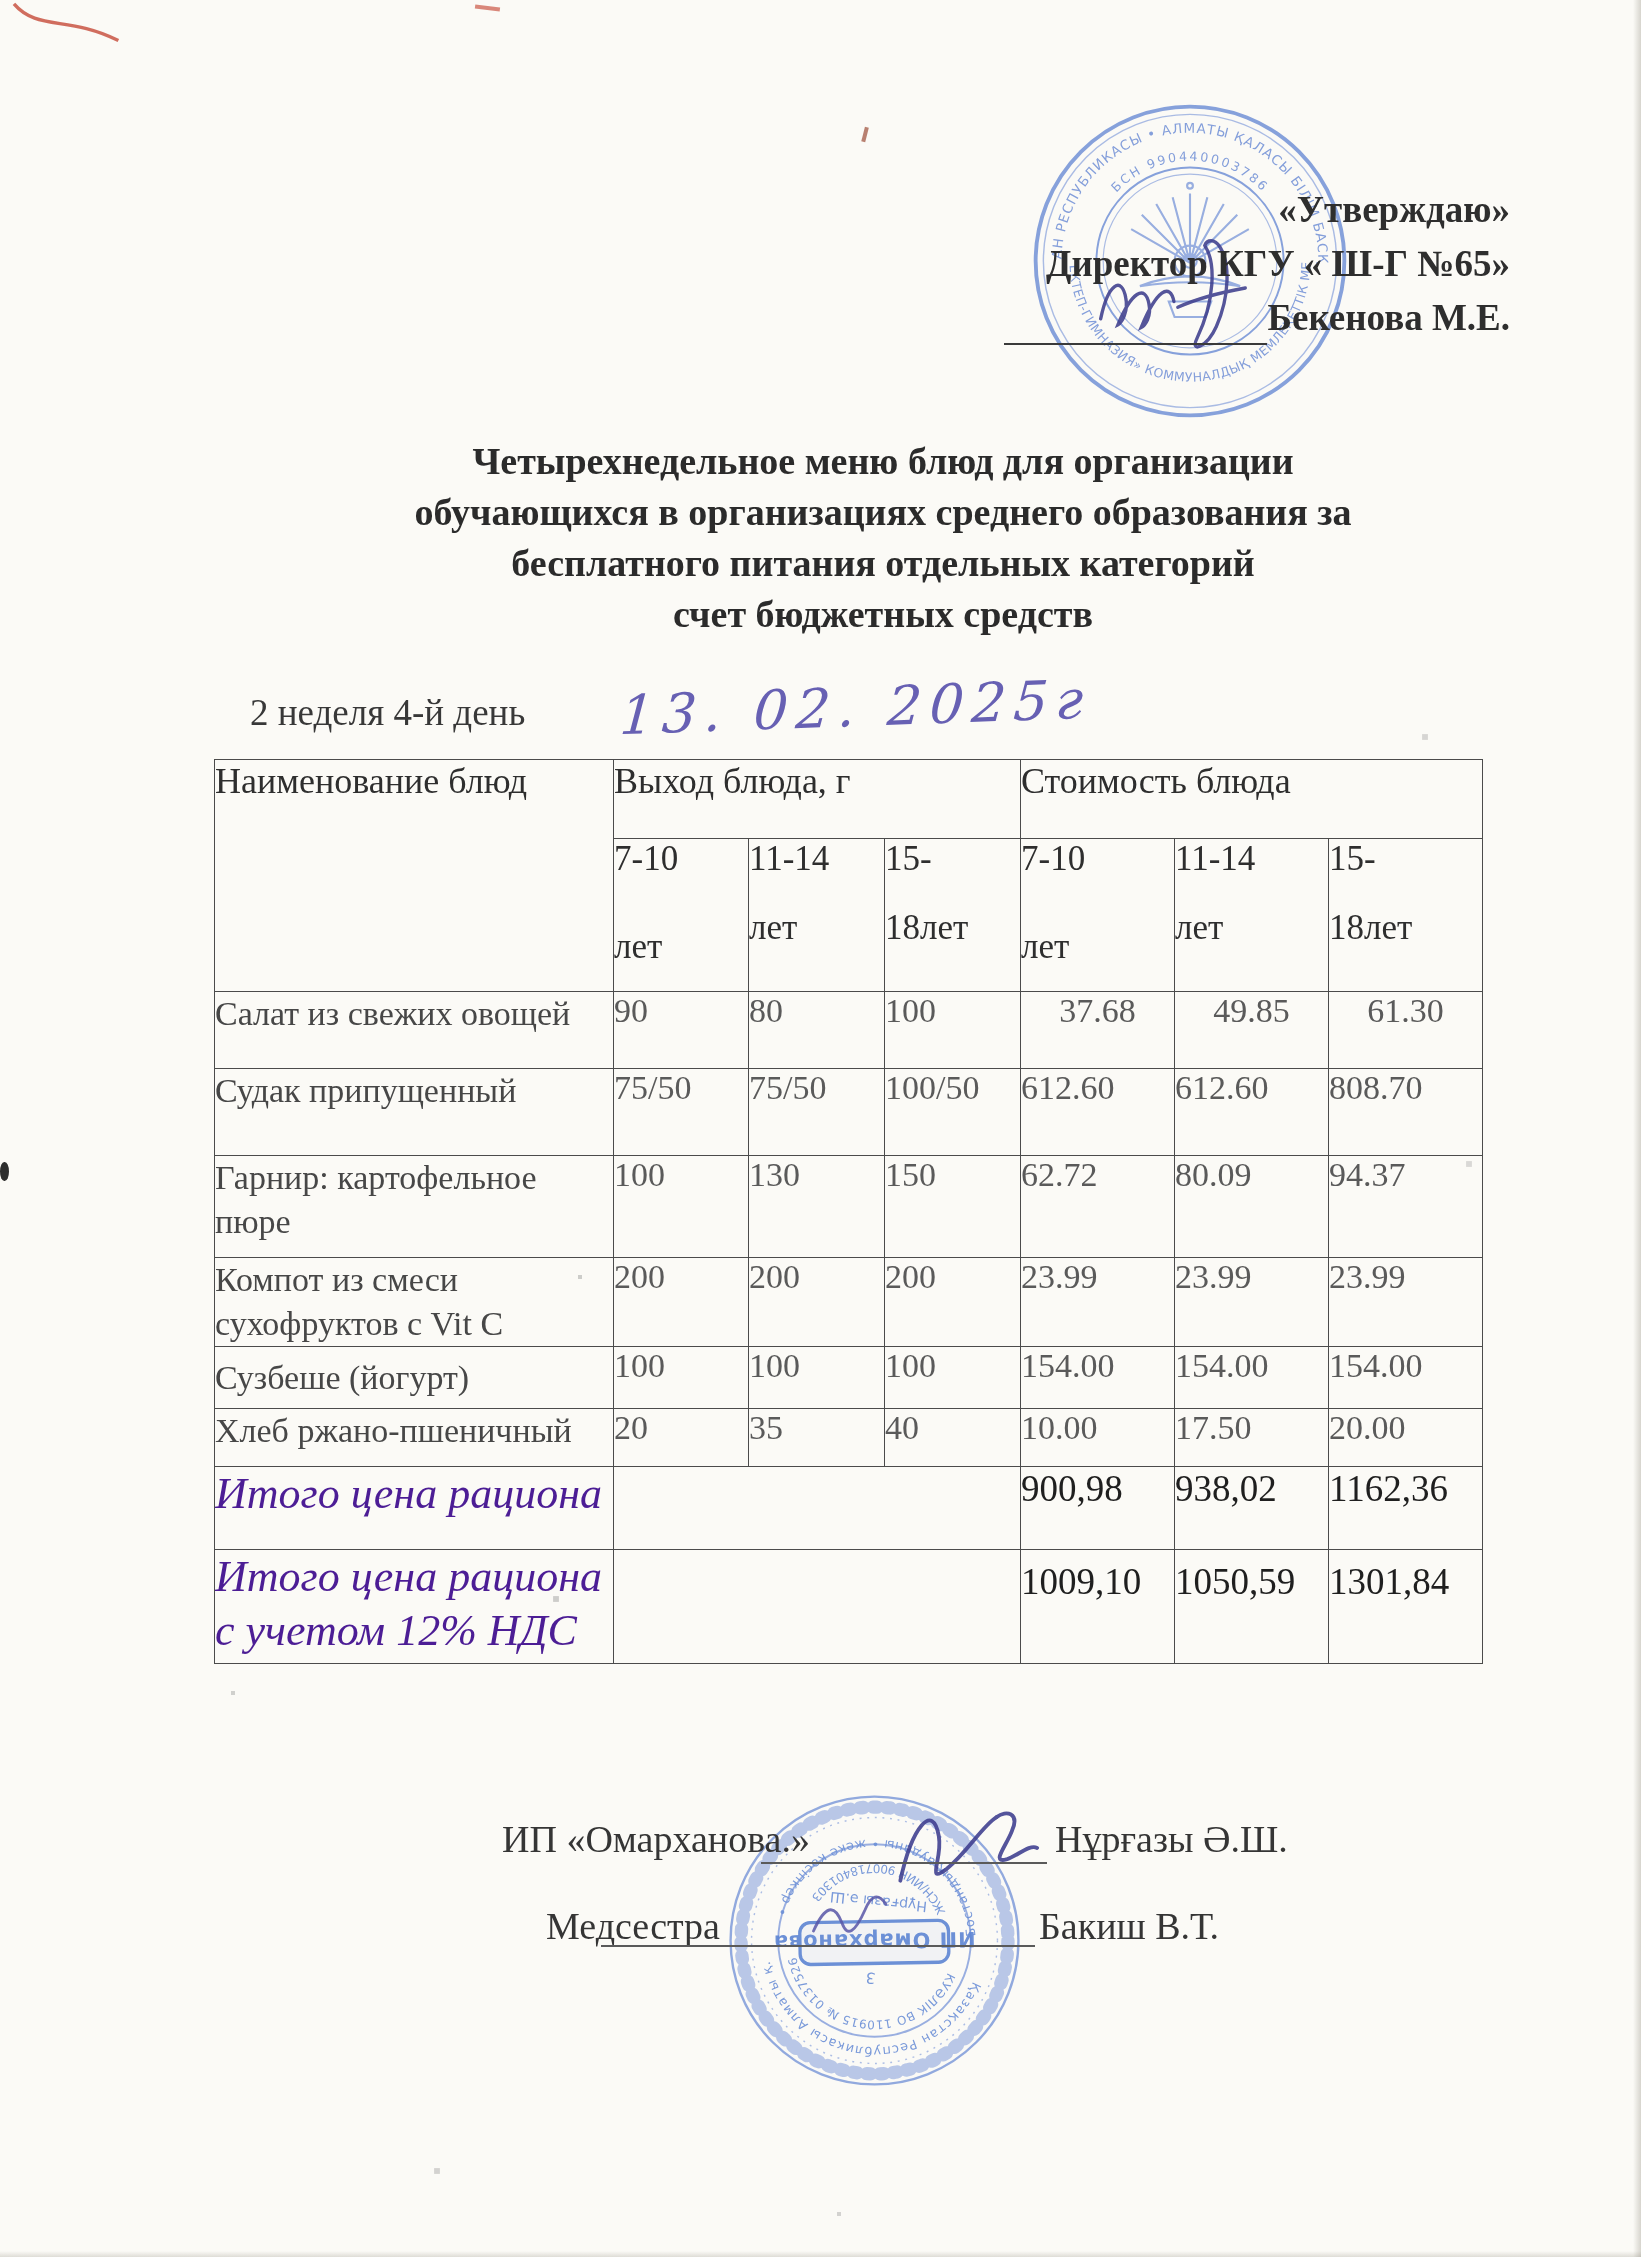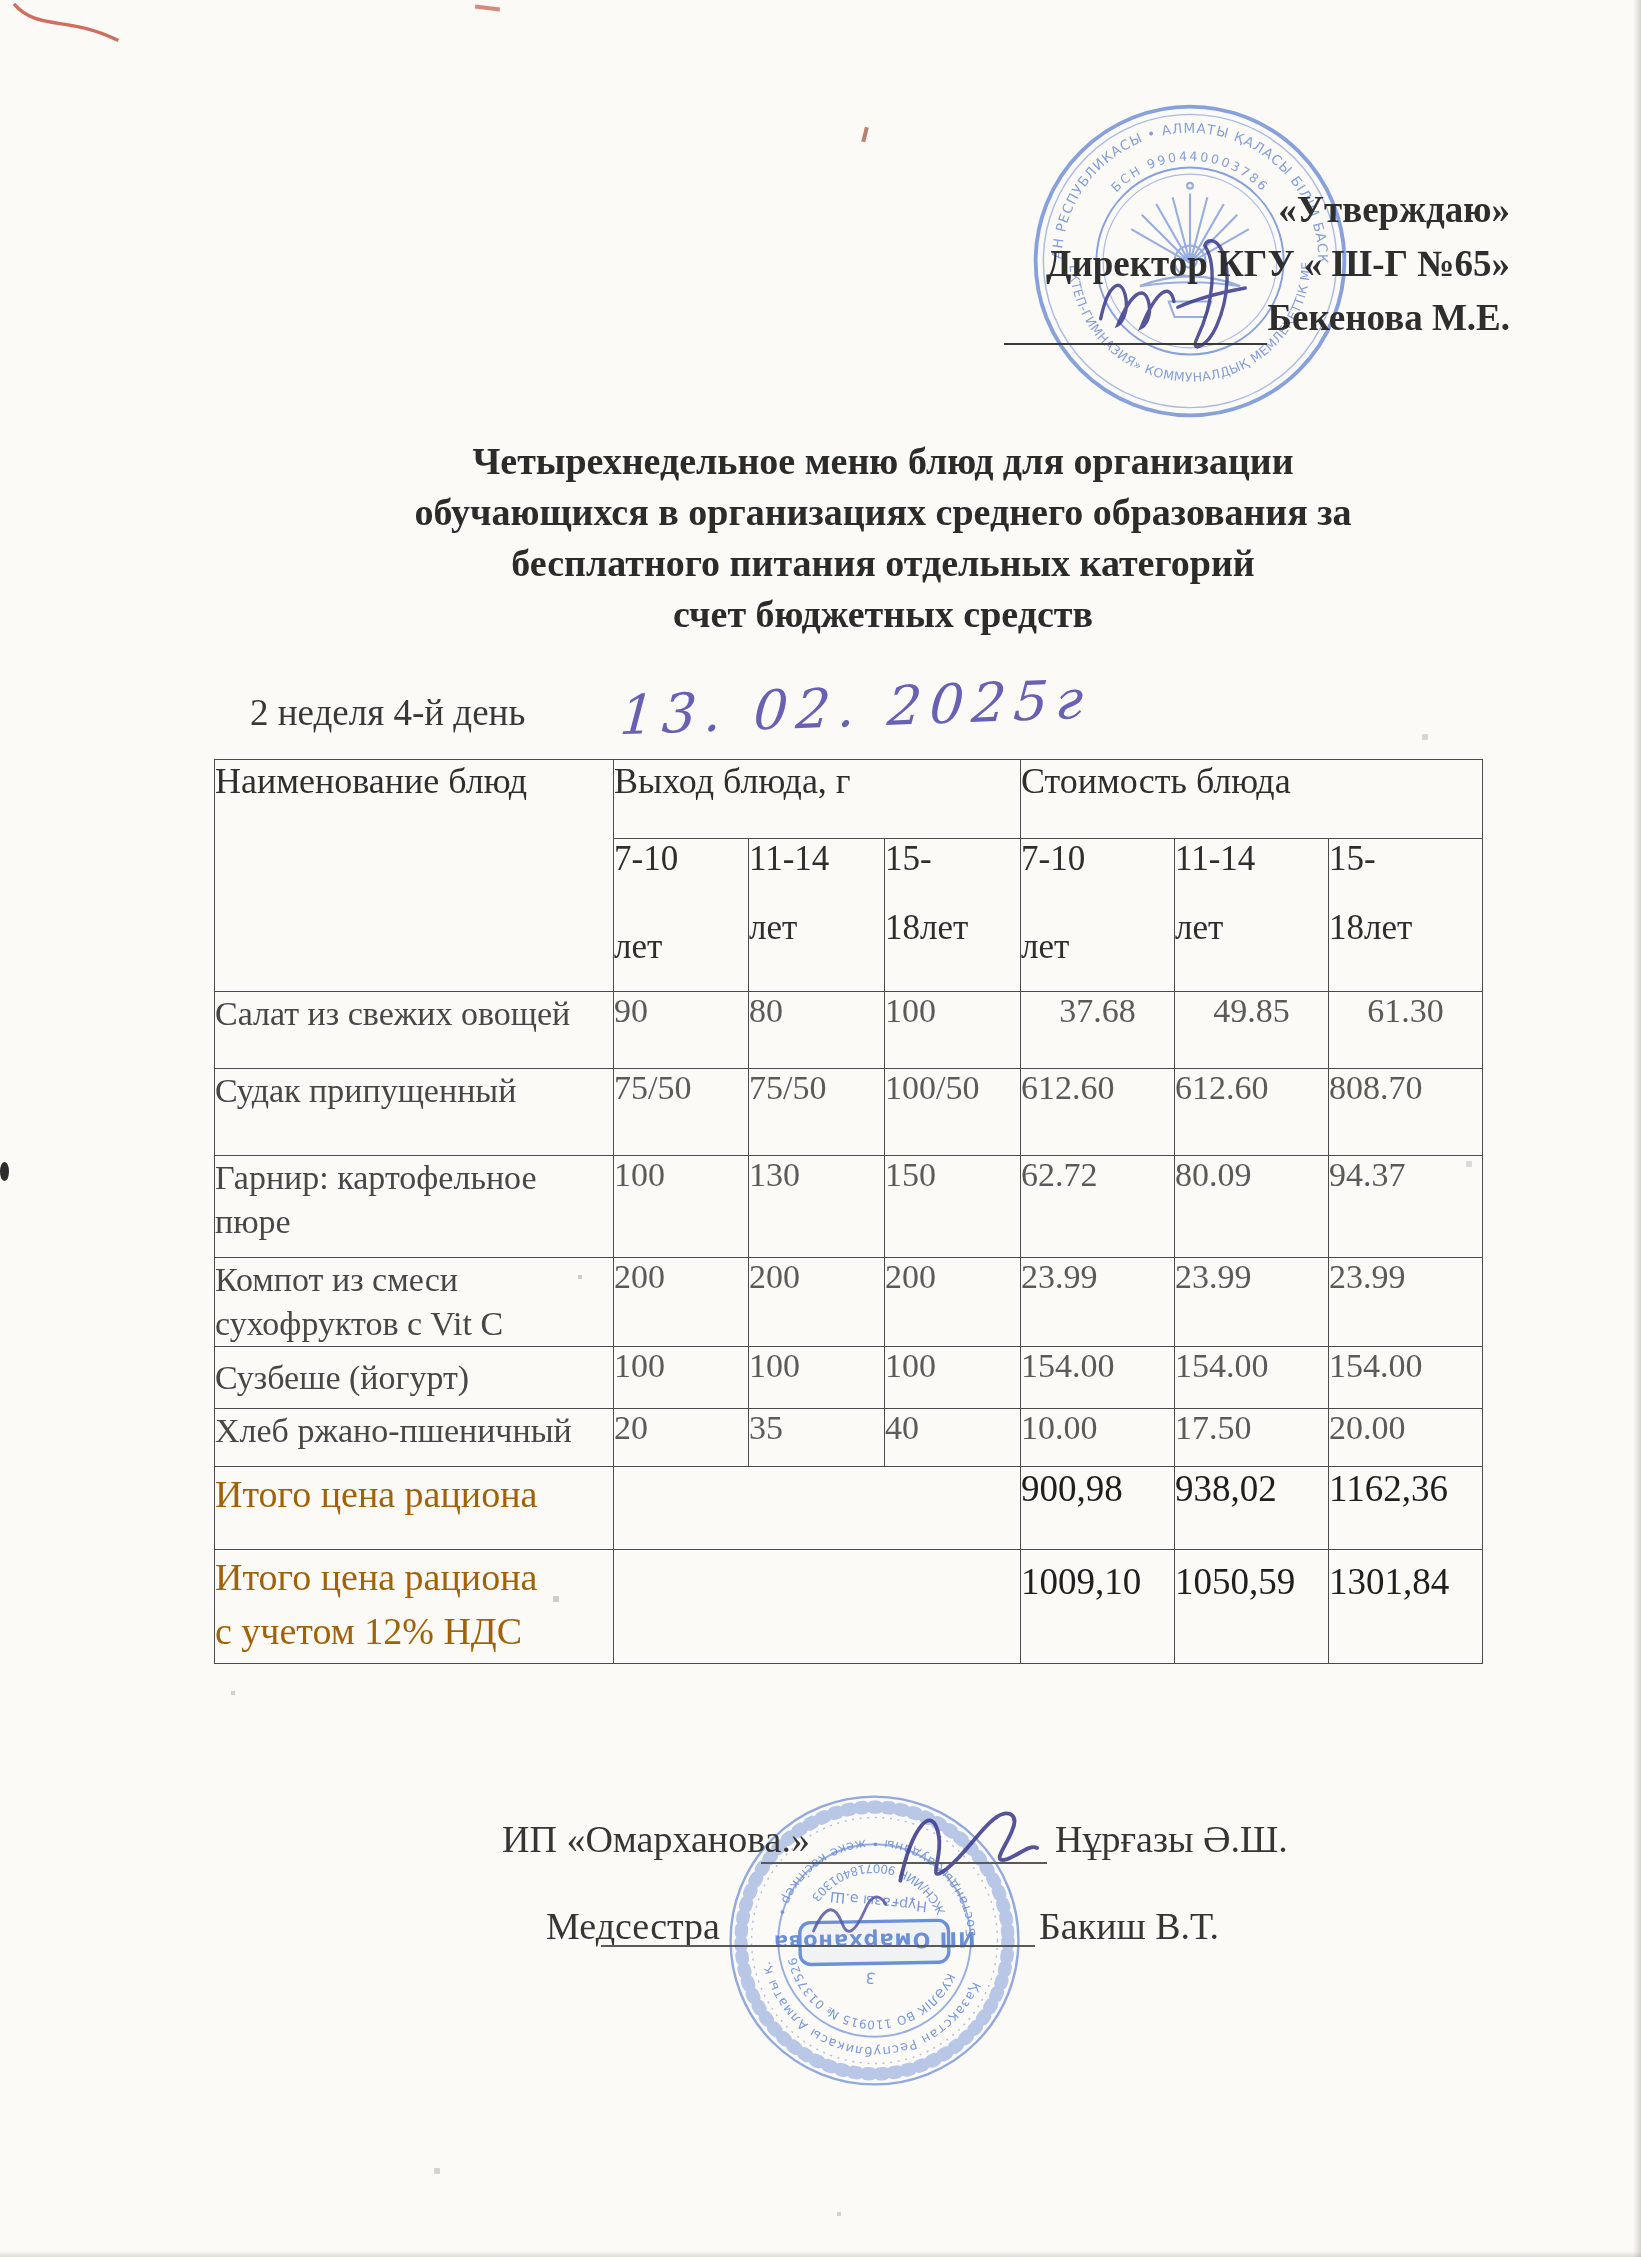--- a/index.html
+++ b/index.html
@@ -35,22 +35,22 @@
     padding-left:9.7px;}
   .th-group{font-weight:bold;font-size:36px;color:#2e2e2e;padding:15.4px 0 0 13.5px;}
   .th-age{font-weight:bold;font-size:35px;color:#2e2e2e;text-align:center;padding-top:17.4px;}
   .age-l2{margin-top:29px;}
   .age-l2.low{margin-top:48px;}
   .cell-name{padding:7.7px 9.7px 0 9.7px;line-height:44px;}
   .cell-name.vbottom{vertical-align:bottom;padding-bottom:7.7px;}
   .cell-out{text-align:center;padding-top:9.7px;color:#5a5a5a;}
   .cell-cost{padding:9.7px 0 0 13.5px;color:#5a5a5a;}
   .cell-cost.ctr{text-align:center;padding-left:0;}
-  .cell-total-name{font-weight:bold;font-size:38px;color:#a16207;
-    padding:9.7px 7.7px 0 9.7px;line-height:54px;}
+  .cell-total-name{font-weight:bold;font-size:44px;color:#4c1d95;
+    padding:9.7px 7.7px 0 9.7px;line-height:54px;font-style:italic;}
   .cell-total-val{font-weight:bold;font-size:37px;color:#1f1f1f;
     text-align:center;padding-top:13.5px;}
   
   .footer-line{font-size:38px;color:#353535;}
   .u-line{border-top:2.4px solid #5a5a5a;}
   
   .stamp{opacity:.92;}
   .ink{opacity:.95;}
   
   .edge-r{right:0;top:0;width:7.7px;height:100%;

